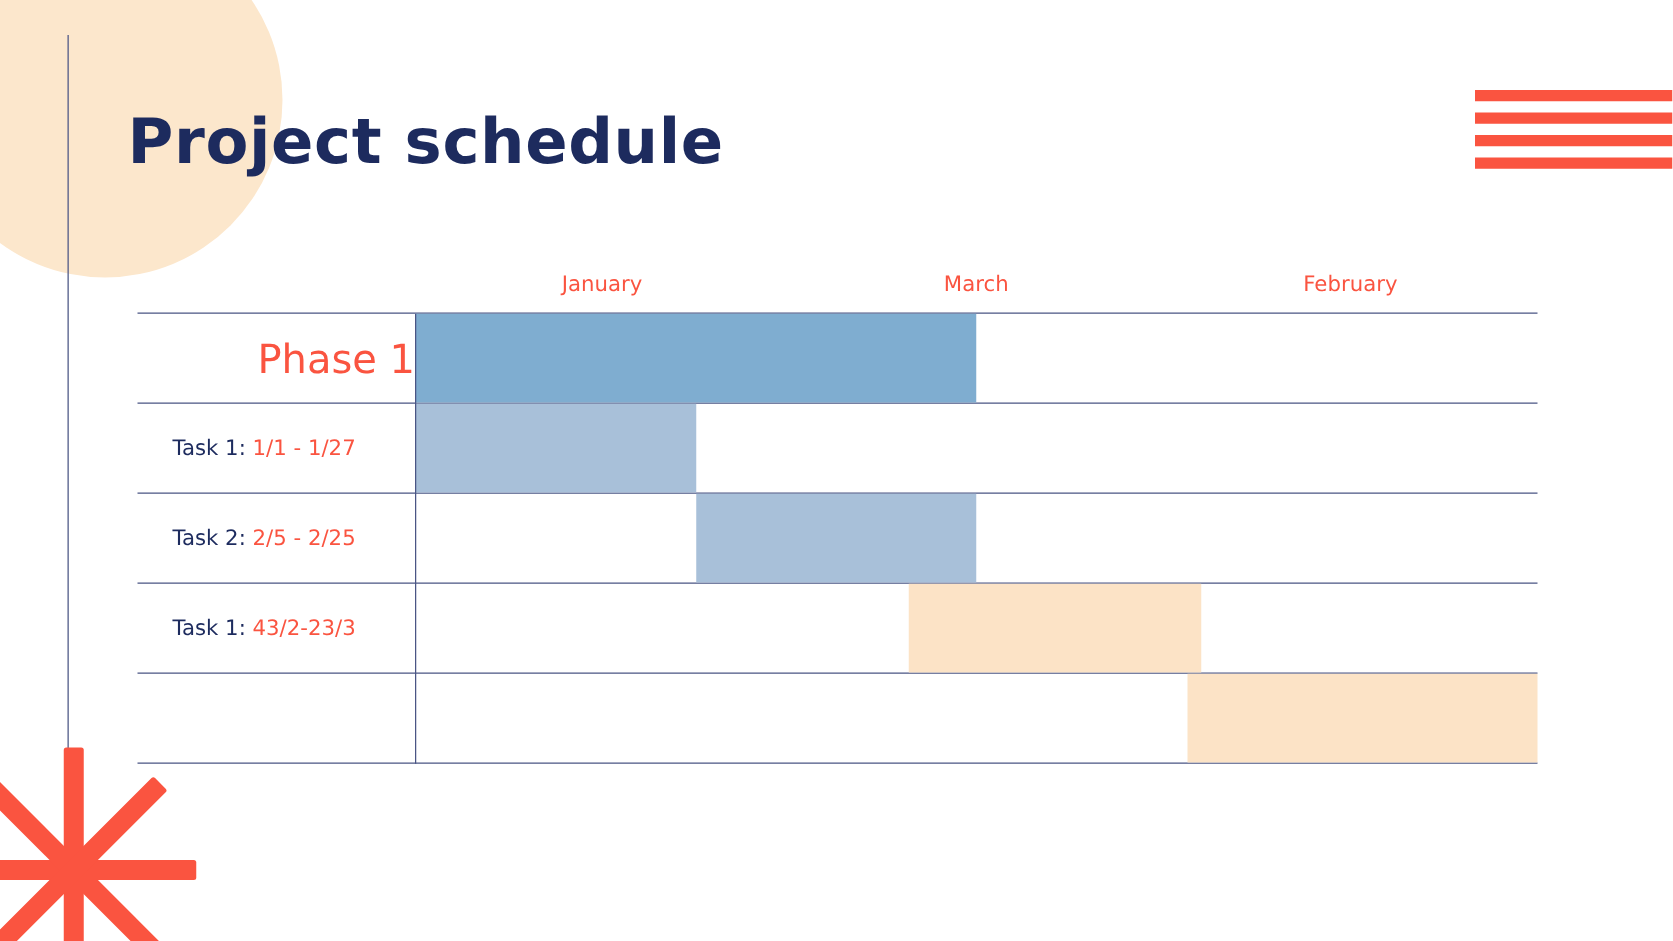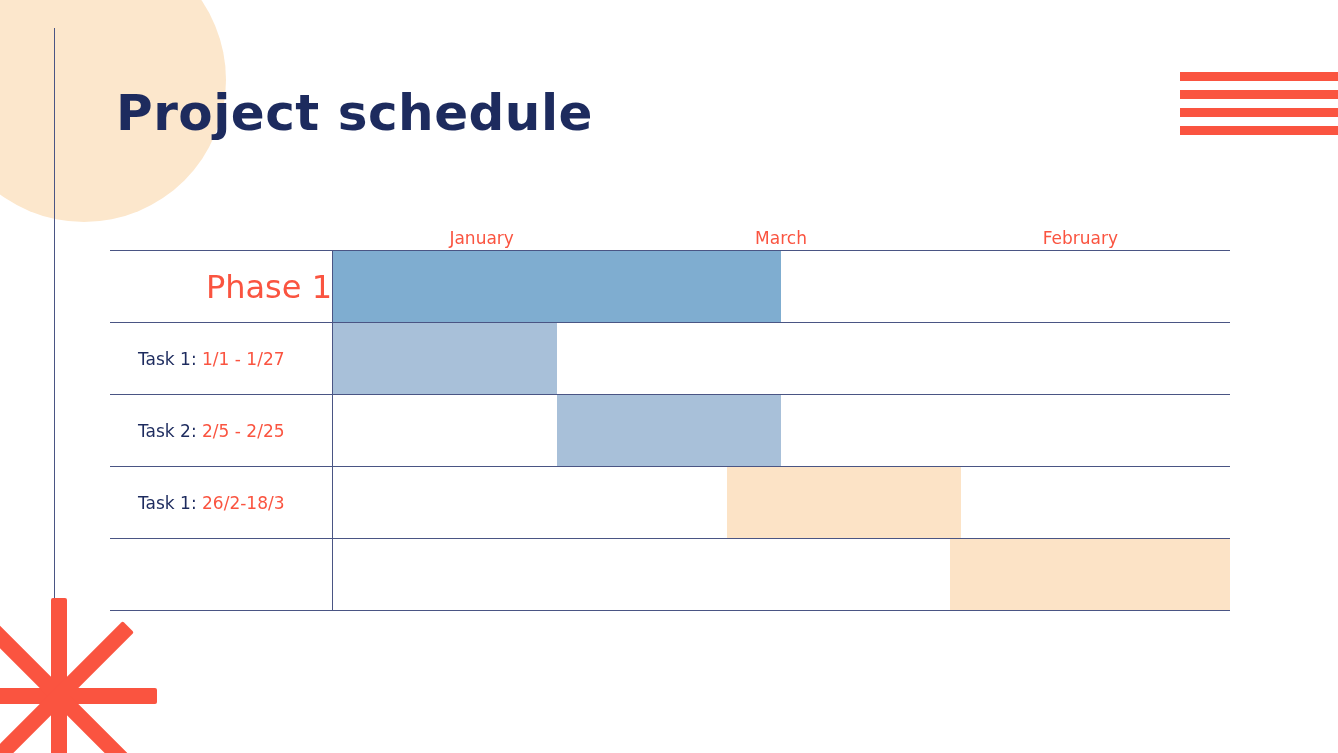--- a/index.html
+++ b/index.html
@@ -69,21 +69,21 @@
     border-radius: 2px;
   }
   .deco-asterisk b:nth-child(1) { transform: rotate(0deg); }
   .deco-asterisk b:nth-child(2) { transform: rotate(45deg); }
   .deco-asterisk b:nth-child(3) { transform: rotate(90deg); }
   .deco-asterisk b:nth-child(4) { transform: rotate(135deg); }
 
   
   .page-title {
     position: absolute;
-    left: 116px;
+    left: 102px;
     top: 84px;
     font-size: 50px;
     font-weight: bold;
     color: #1d2b5e;
     letter-spacing: 0.5px;
     z-index: 5;
     font-family: "DejaVu Sans", sans-serif;
   }
 
   
@@ -95,21 +95,21 @@
     height: 456px;
     z-index: 4;
   }
   .gantt-header {
     position: relative;
     height: 46px;
   }
   .month-labels {
     position: absolute;
     left: 222px;
-    top: 14px;
+    top: 4px;
     width: 898px;
     height: 46px;
     display: flex;
   }
   .month-label {
     flex: 1;
     text-align: center;
     color: #fa5440;
     font-size: 17px;
     line-height: 40px;
@@ -226,21 +226,21 @@
         <span class="task-label"><span>Task 2:</span> <span class="dates">2/5 - 2/25</span></span>
       </div>
       <div class="track">
         <div class="bar" id="bar2" style="left: 25%; width: 25%; background: rgb(168, 192, 217);"></div>
       </div>
     </div>
 
 
     <div class="row">
       <div class="row-label">
-        <span class="task-label"><span>Task 1:</span> <span class="dates">26/2-18/3</span></span>
+        <span class="task-label"><span>Task 1:</span> <span class="dates">43/2-23/3</span></span>
       </div>
       <div class="track">
         <div class="bar" id="bar4" style="left: 44%; width: 26%; background: rgb(252, 227, 198);"></div>
       </div>
     </div>
 
     <div class="row">
       <div class="track">
         <div class="bar" id="bar5" style="left: 75%; width: 25%; background: rgb(252, 227, 198);"></div>
       </div>

